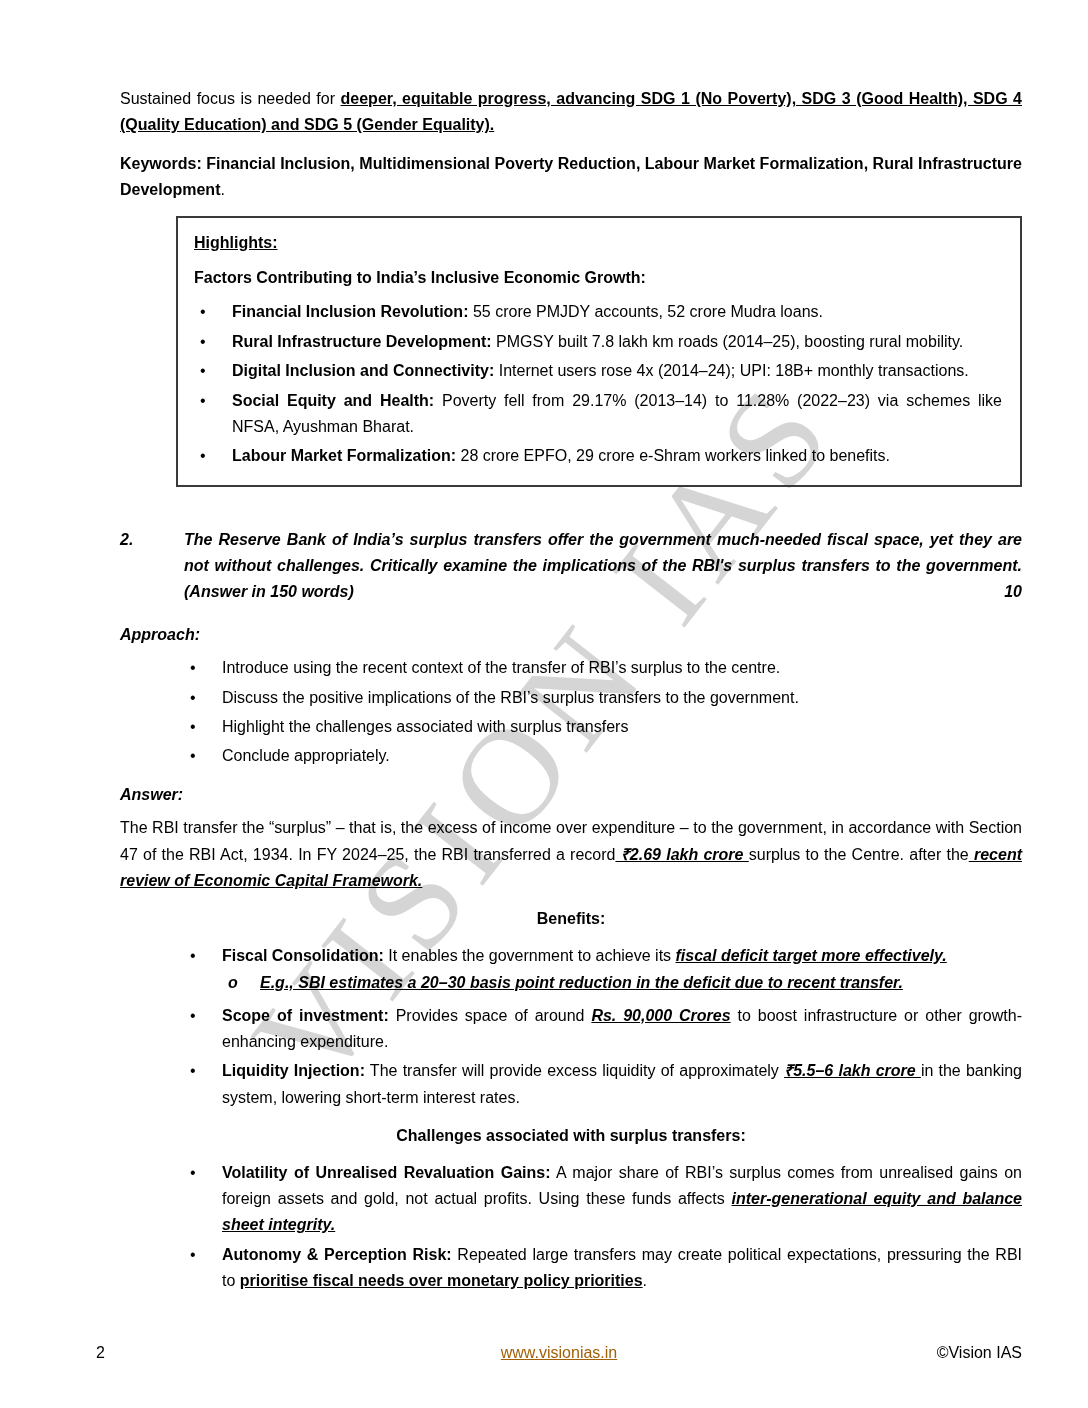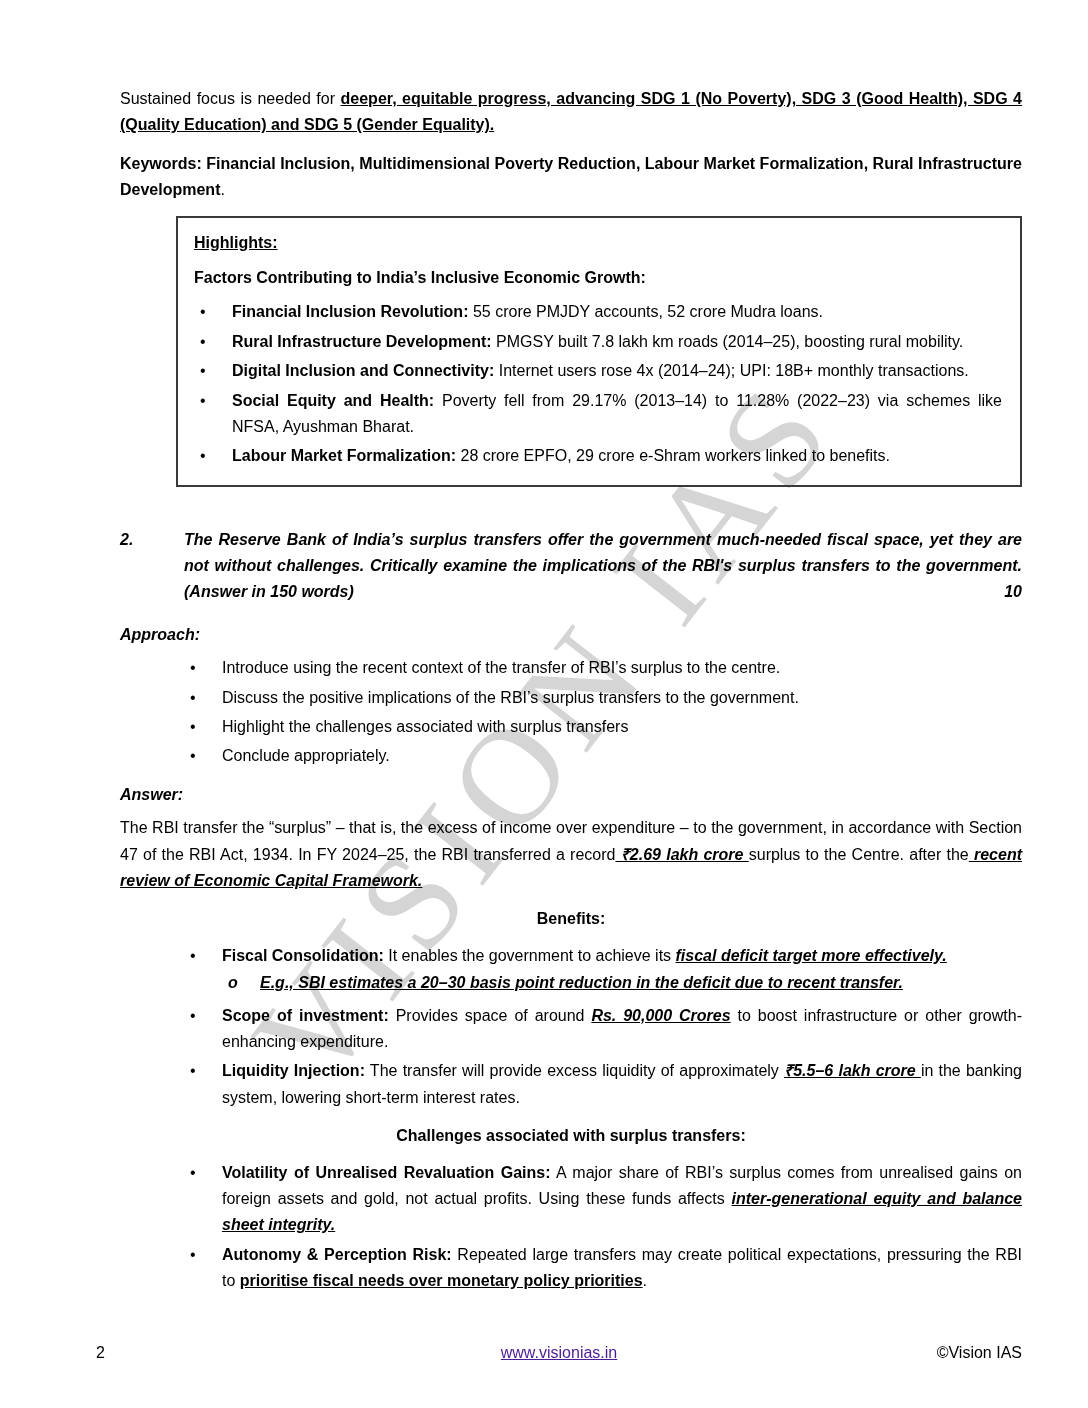--- a/index.html
+++ b/index.html
@@ -53,21 +53,21 @@
   .section-heading { font-weight: 700; font-style: italic; margin: 0 0 7px 0; }
   .sub-heading { font-weight: 700; margin: 4px 0 10px 0; text-align: center; }
 
   .footer {
     position: absolute; left: 96px; right: 66px; bottom: 46px;
     z-index: 1; font-size: 16px; height: 22px;
   }
   .footer-page { position: absolute; left: 0; bottom: 0; }
   .footer-site {
     position: absolute; left: 50%; transform: translateX(-50%); bottom: 0;
-    color: #4c1d95; text-decoration: underline; cursor: pointer;
+    color: #a16207; text-decoration: underline; cursor: pointer;
   }
   .footer-copy { position: absolute; right: 0; bottom: 0; }
 </style>
 </head>
 <body>
 
 <div class="page">
 
   <div class="watermark">VISION IAS</div>
 

